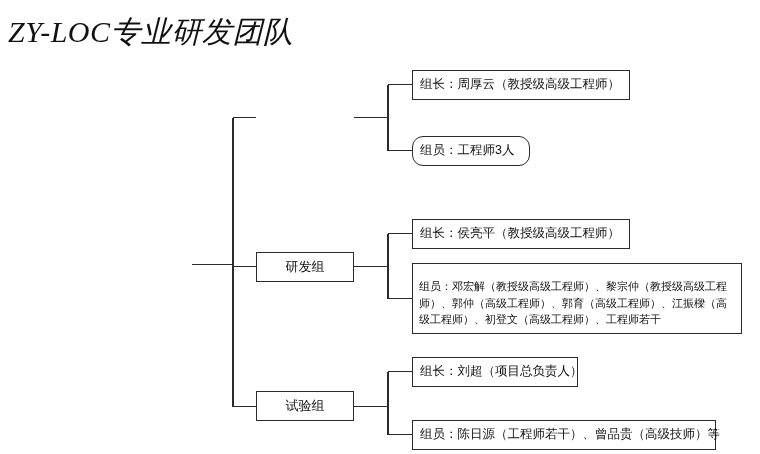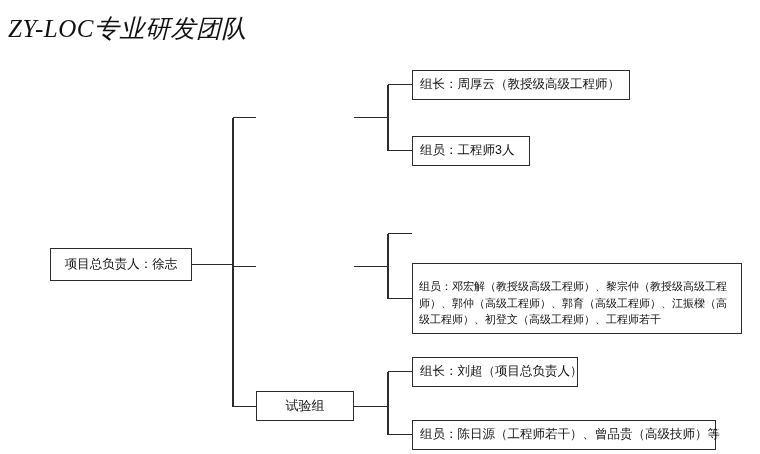--- a/index.html
+++ b/index.html
@@ -23,21 +23,21 @@
     height: 454px;
   }
 
   
   .chart-title {
     position: absolute;
     left: 8px;
     top: 12px;
     font-family: "Liberation Serif", serif;
     font-style: italic;
-    font-size: 25px;
+    font-size: 30px;
     font-weight: 400;
     letter-spacing: 0.5px;
     white-space: nowrap;
     color: #111111;
     text-align: right;
   }
 
   
   #connectors {
     position: absolute;
@@ -88,21 +88,21 @@
   
   #node-root      { left: 50px;  top: 248px; width: 142px; height: 33px; }
 
   
   #node-group-0   { left: 256px; top: 103px; width: 98px;  height: 30px; }
   #node-group-1   { left: 256px; top: 252px; width: 98px;  height: 30px; }
   #node-group-2   { left: 256px; top: 391px; width: 98px;  height: 30px; }
 
   
   #node-leaf-0-0  { left: 412px; top: 70px;  width: 218px; height: 30px; }
-  #node-leaf-0-1  { left: 412px; top: 136px; width: 118px; height: 30px; }
+  #node-leaf-0-1  { left: 412px; top: 136px; width: 118px; height: 30px; border-radius: 11px; }
   #node-leaf-1-0  { left: 412px; top: 219px; width: 218px; height: 30px; }
   #node-leaf-1-1  { left: 412px; top: 263px; width: 330px; height: 71px; }
   #node-leaf-2-0  { left: 412px; top: 357px; width: 166px; height: 30px; }
   #node-leaf-2-1  { left: 412px; top: 420px; width: 304px; height: 30px; }
 </style>
 </head>
 <body>
 
 <div id="chart-root">
 
@@ -127,24 +127,25 @@
     <line x1="388" y1="233.5" x2="388" y2="298.5"></line>
     <line x1="388" y1="233.5" x2="412" y2="233.5"></line>
     <line x1="388" y1="298.5" x2="412" y2="298.5"></line>
 
     <line x1="354" y1="406.5" x2="388" y2="406.5"></line>
     <line x1="388" y1="371.5" x2="388" y2="434.5"></line>
     <line x1="388" y1="371.5" x2="412" y2="371.5"></line>
     <line x1="388" y1="434.5" x2="412" y2="434.5"></line>
   </svg>
 
-  <div class="node root" id="node-root">项目总负责人：徐志</div>
 
   <div class="node leaf" id="node-leaf-0-0">组长：周厚云（教授级高级工程师）</div>
   <div class="node leaf" id="node-leaf-0-1">组员：工程师3人</div>
 
+  <div class="node group" id="node-group-1">研发组</div>
+  <div class="node leaf" id="node-leaf-1-0">组长：侯亮平（教授级高级工程师）</div>
   <div class="node leaf multiline" id="node-leaf-1-1">组员：邓宏解（教授级高级工程师）、黎宗仲（教授级高级工程师）、郭仲（高级工程师）、郭育（高级工程师）、江振樑（高级工程师）、初登文（高级工程师）、工程师若干</div>
 
   <div class="node group" id="node-group-2">试验组</div>
   <div class="node leaf" id="node-leaf-2-0">组长：刘超（项目总负责人）</div>
   <div class="node leaf" id="node-leaf-2-1">组员：陈日源（工程师若干）、曾品贵（高级技师）等</div>
 
 </div>
 
 </body></html>

